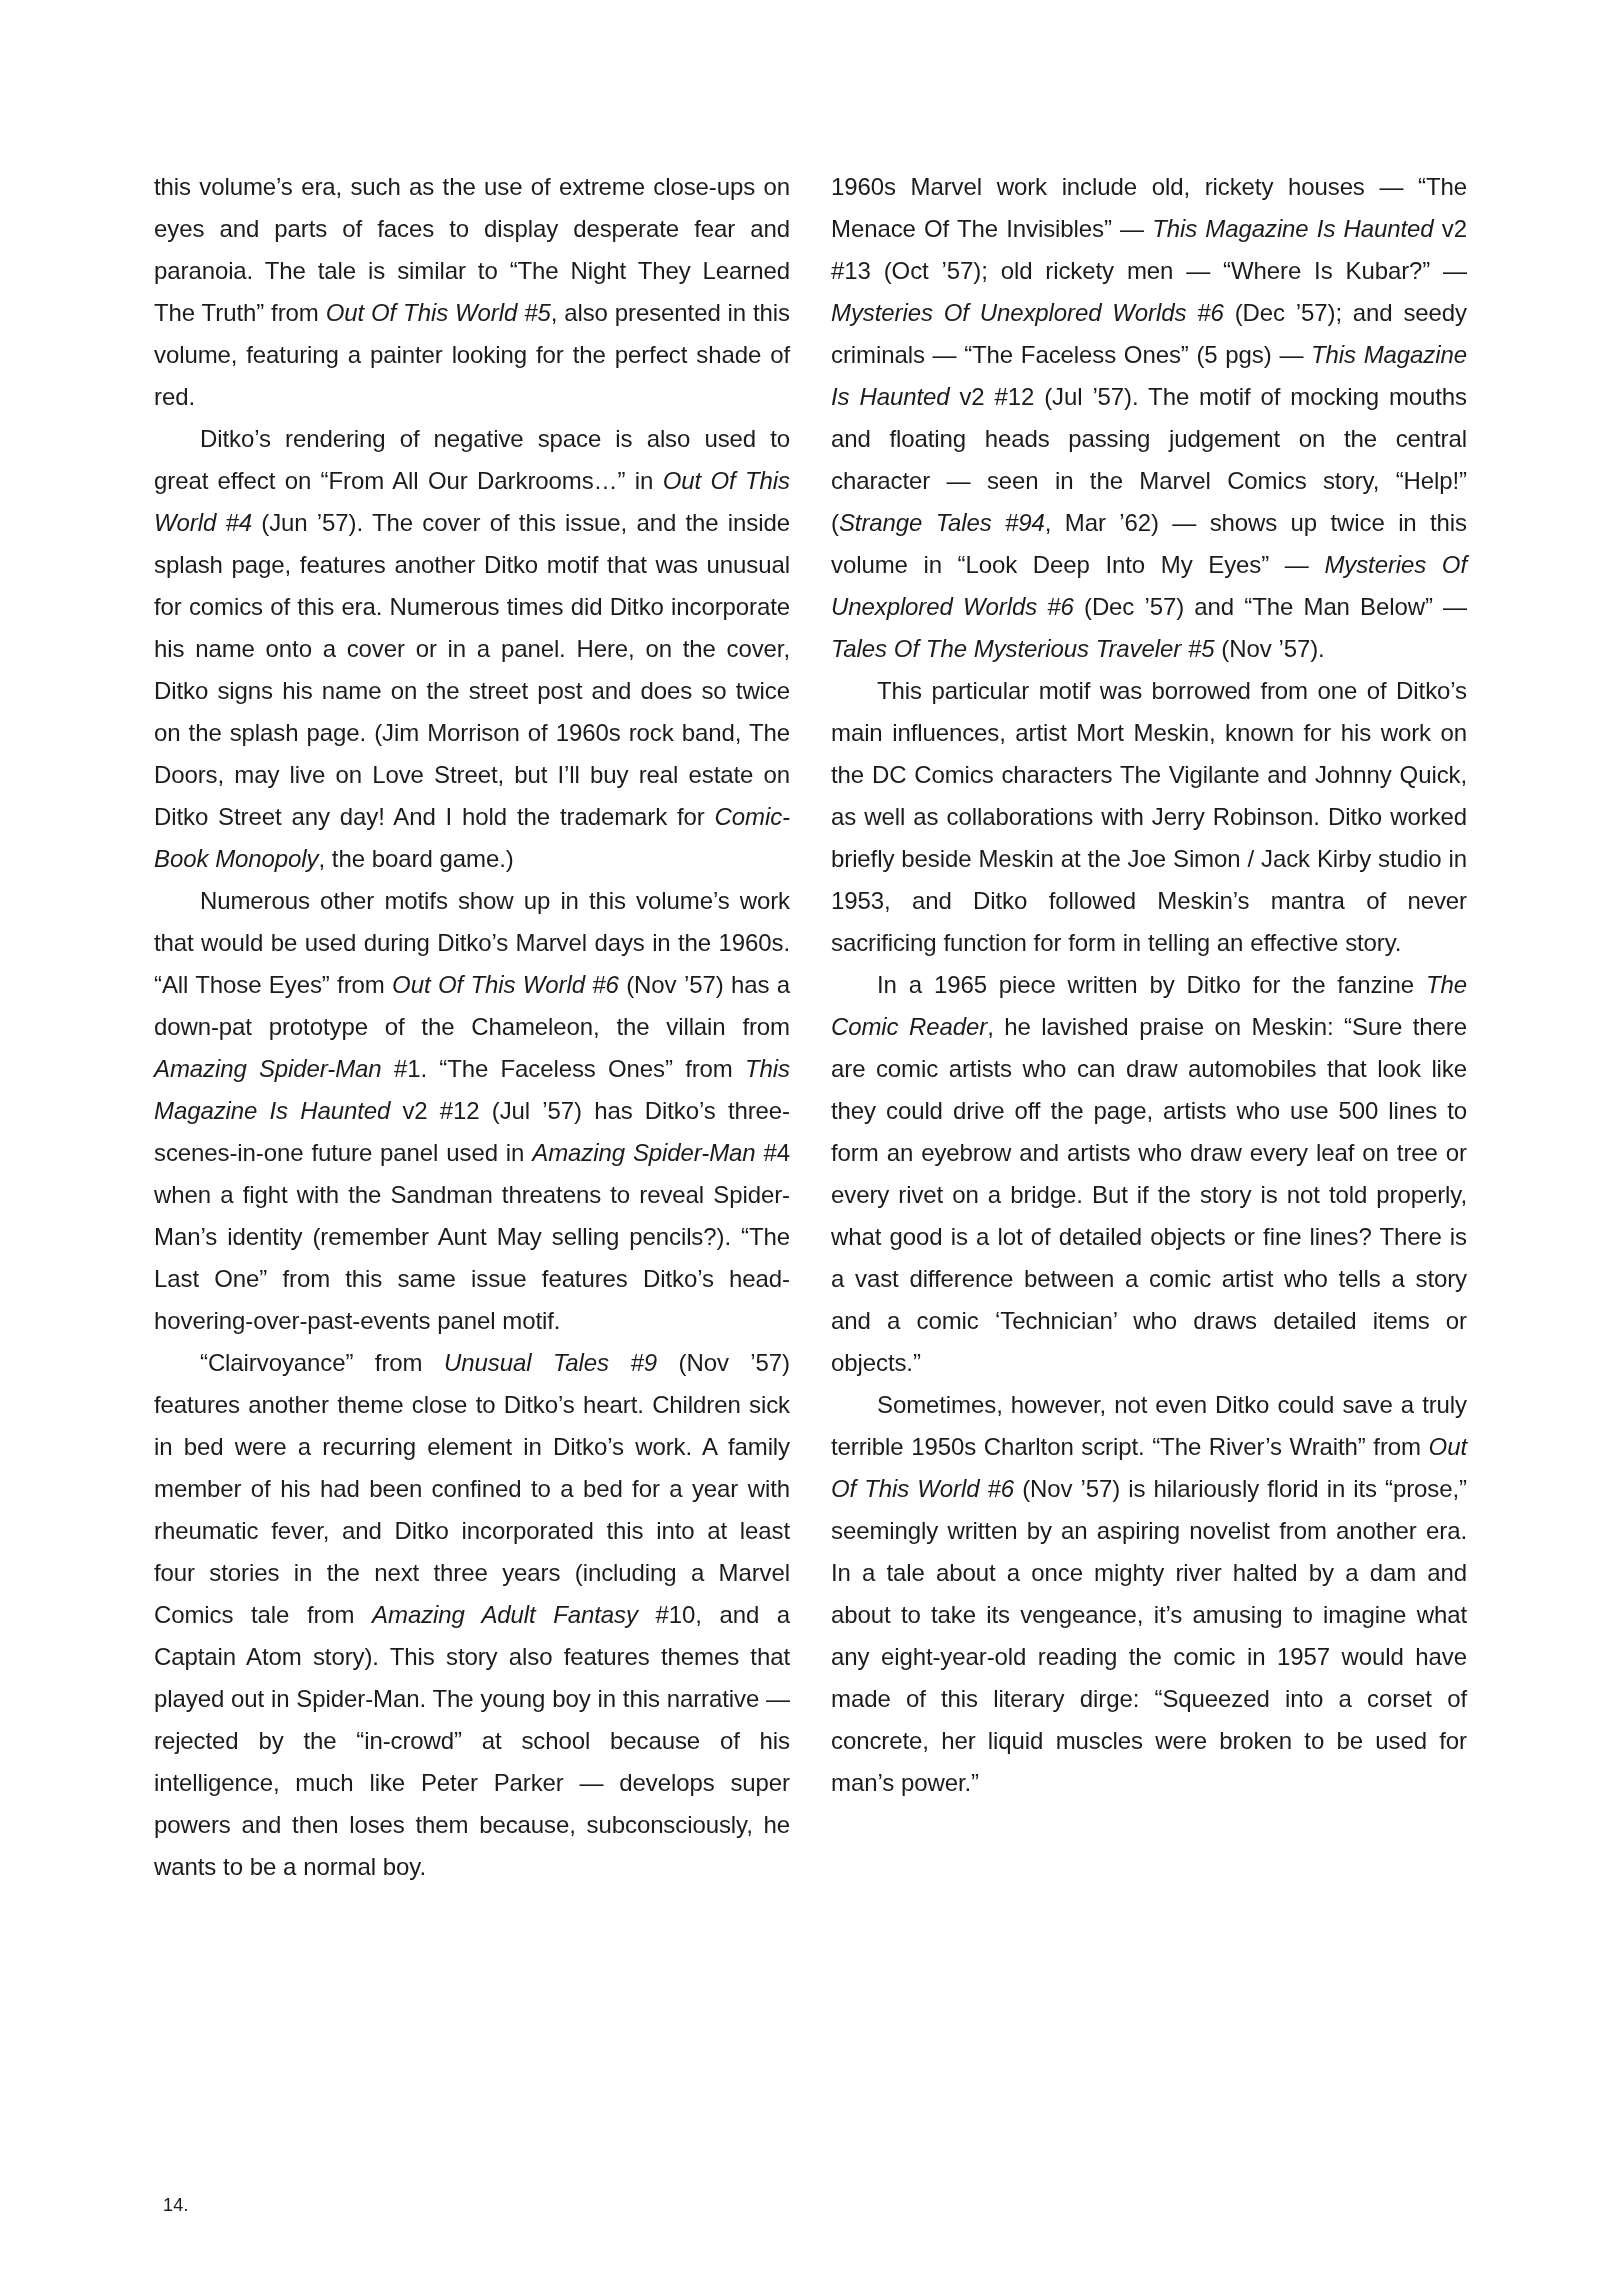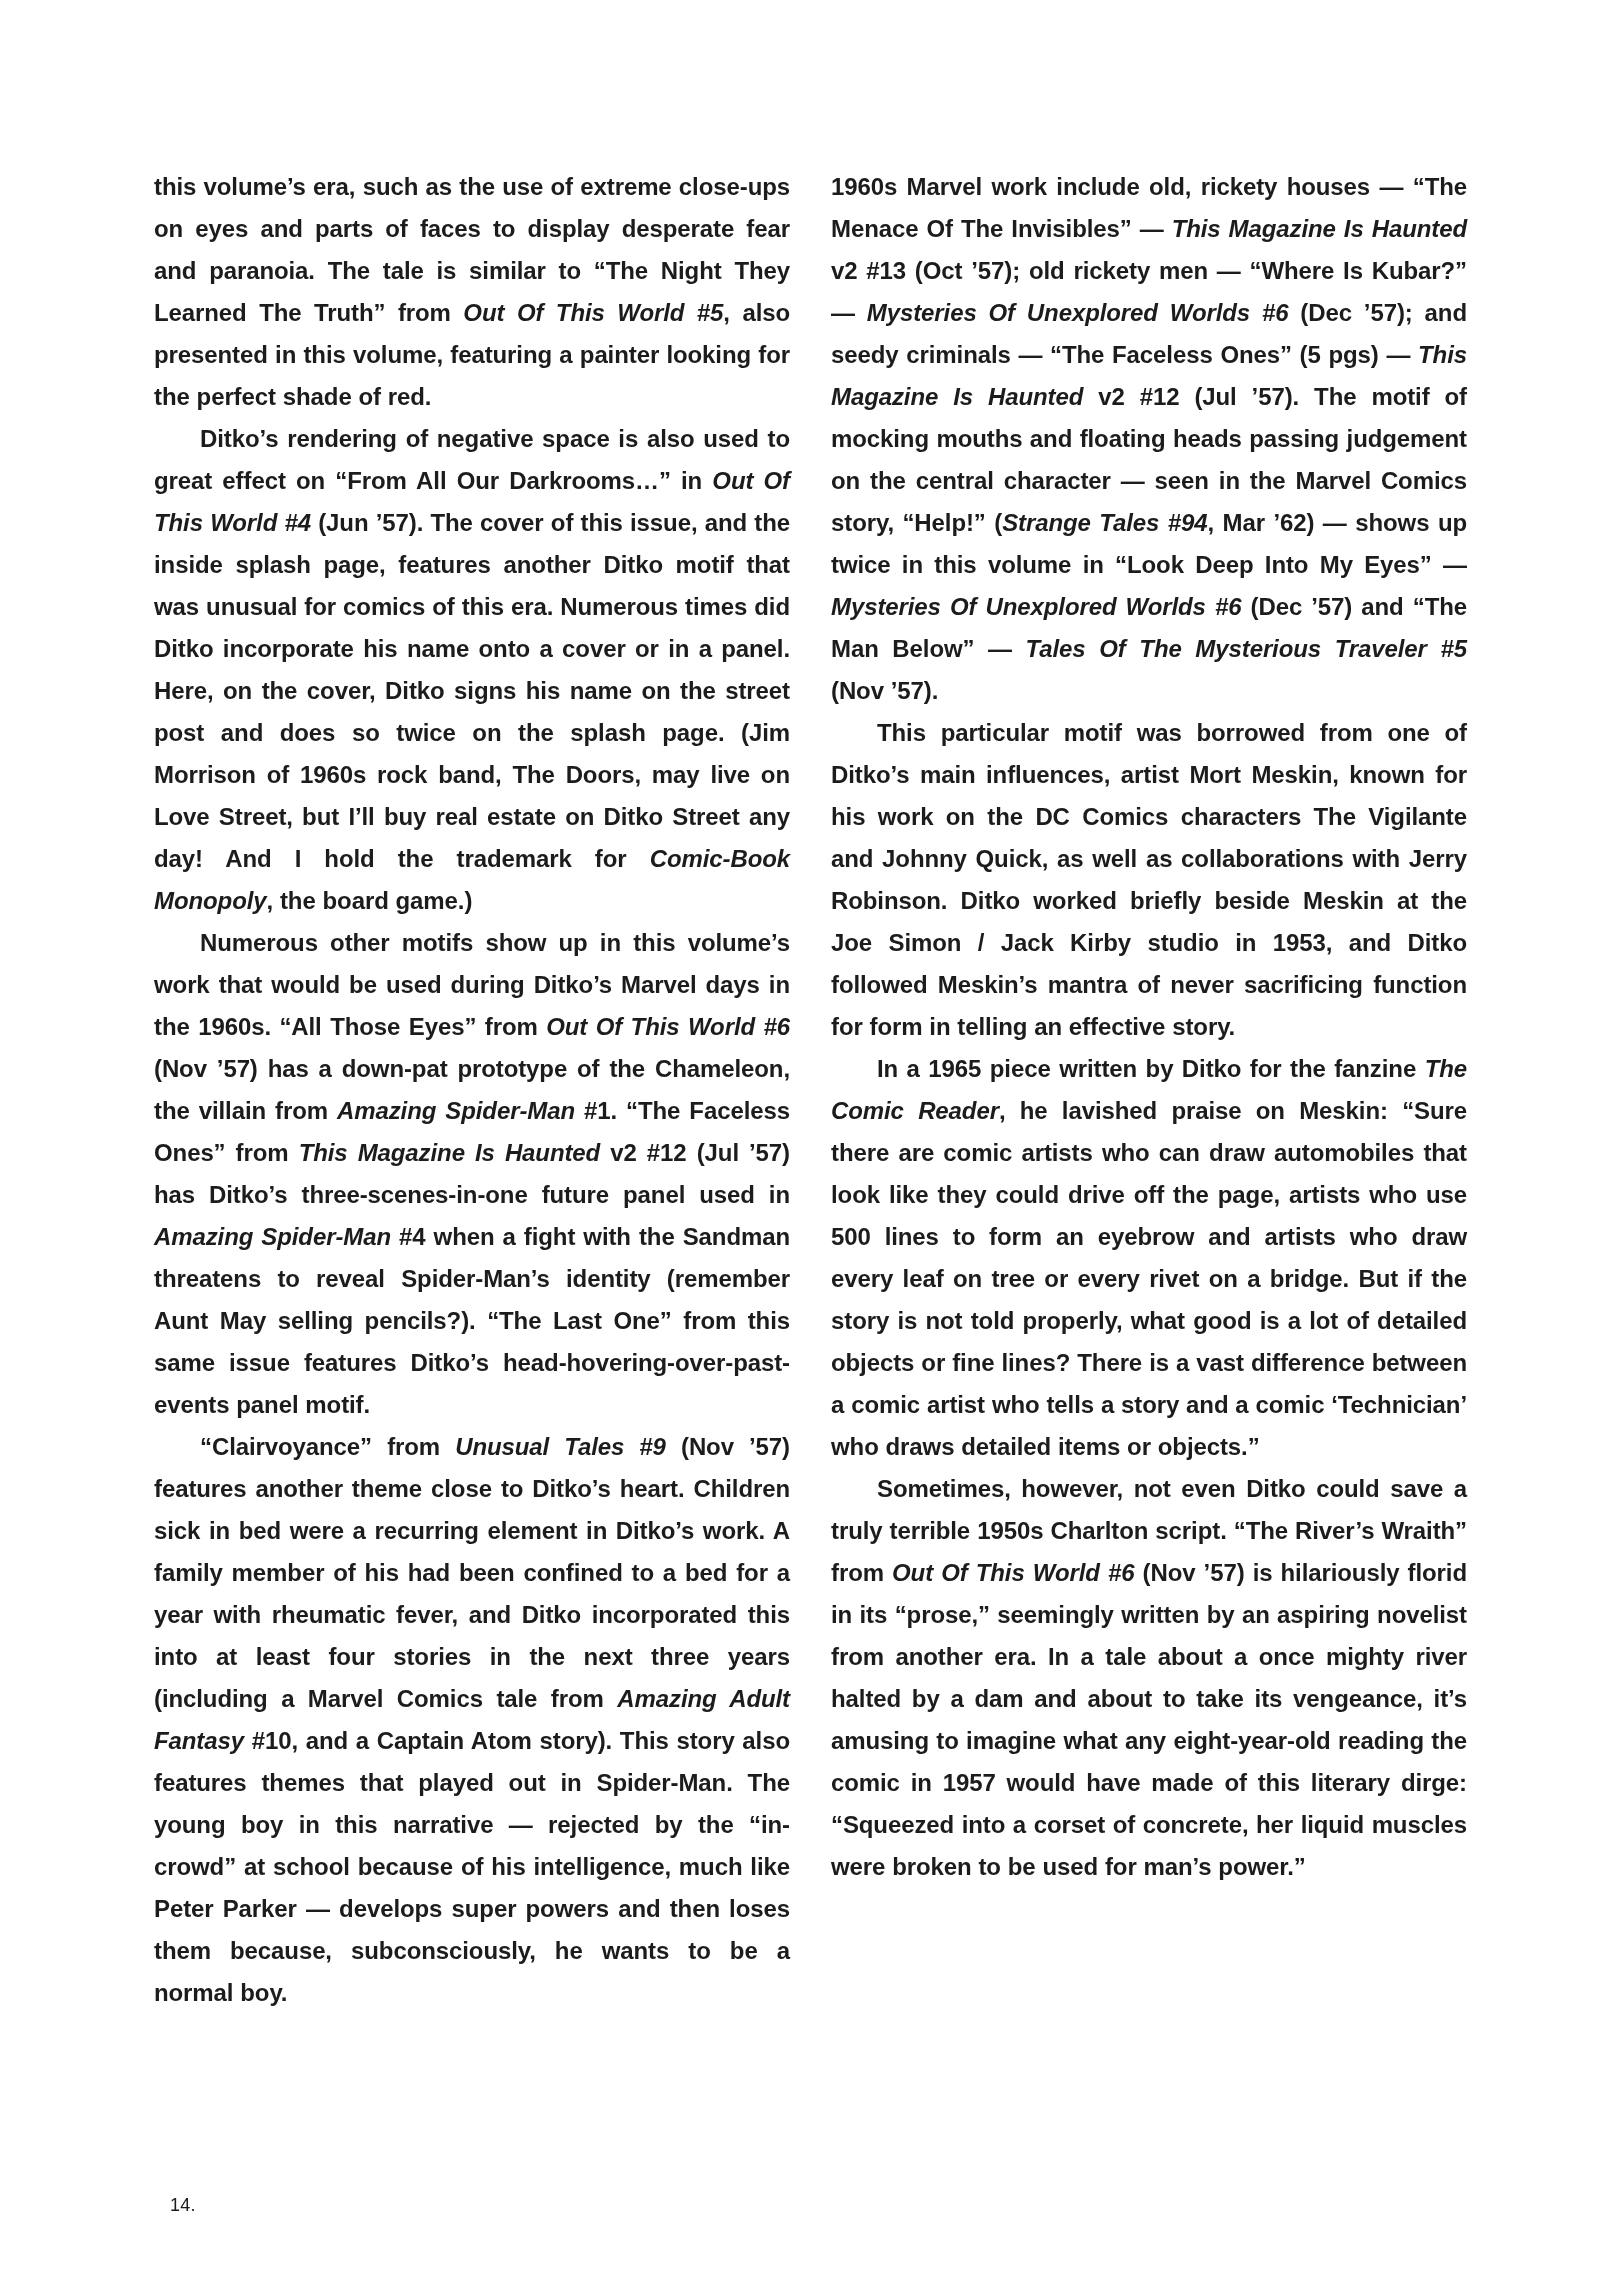--- a/index.html
+++ b/index.html
@@ -39,35 +39,35 @@
 
   p {
     margin: 0;
     font-size: 24px;
     line-height: 42px;
     text-align: justify;
     text-justify: inter-word;
     letter-spacing: -0.1px;
     word-spacing: 0.3px;
     -webkit-font-smoothing: antialiased;
-    font-weight: 700;
+    font-weight: 400;
     color: #1c1c1c;
   }
 
   p.indent {
     text-indent: 46px;
   }
 
   i, em {
     font-style: italic;
   }
 
   .folio {
     position: absolute;
-    left: 170px;
+    left: 163px;
     top: 2194px;
     font-size: 18px;
     line-height: 22px;
     letter-spacing: 0.2px;
     color: #1c1c1c;
   }
 </style>
 </head>
 <body>
 

